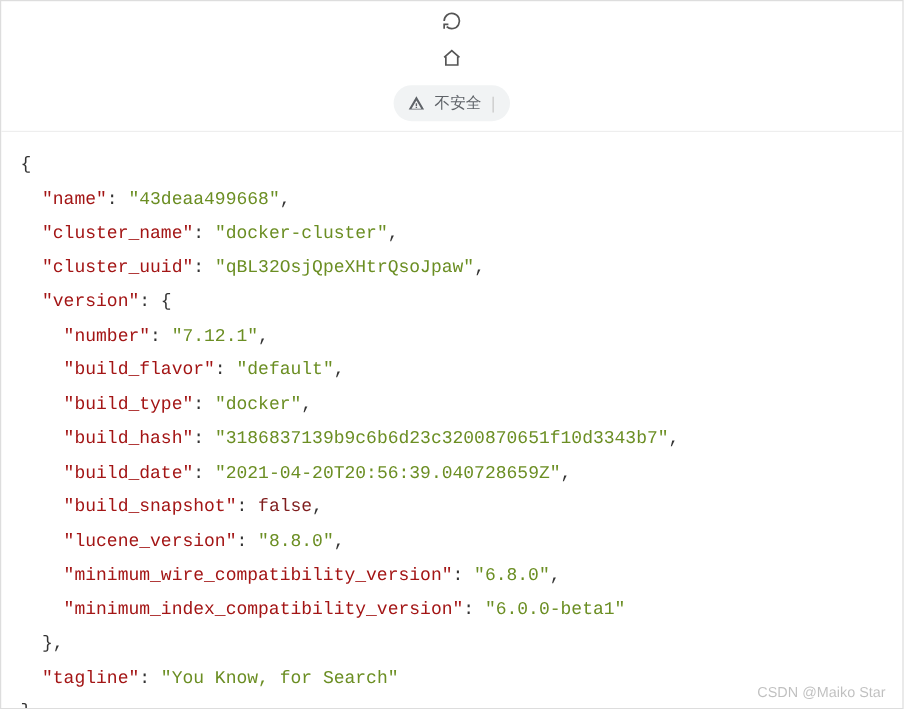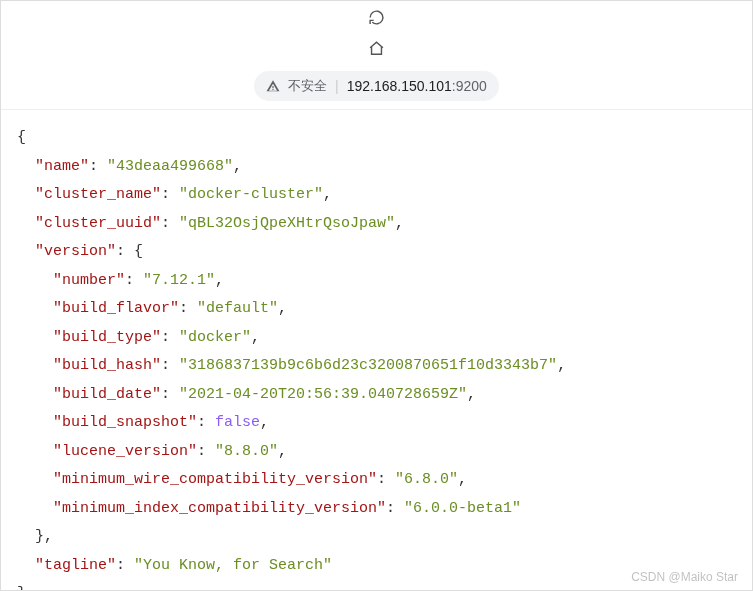--- a/index.html
+++ b/index.html
@@ -43,21 +43,21 @@
     .json-body {
       padding: 14px 16px 16px 16px;
       font-size: 15px;
       line-height: 1.9;
       color: #333;
       white-space: pre;
     }
     .p  { color: #333; }   
     .k  { color: #a31515; }
     .s  { color: #6b8e23; }
-    .b  { color: #8b5cf6; }
+    .b  { color: #7f1d1d; }
     .watermark {
       position: absolute;
       right: 14px;
       bottom: 6px;
       font-family: Arial;
       font-size: 12px;
       color: rgba(0,0,0,0.25);
     }
   </style>
 </head>
@@ -77,21 +77,20 @@
       </svg>
   </span>
   <div class="addr-wrap">
     <span class="warn-icon">
       <svg viewBox="0 0 24 24" fill="currentColor">
           <path d="M12 2L1 21h22L12 2zm0 6l7 12H5l7-12zm-1 4h2v4h-2v-4zm0 5h2v2h-2v-2z"></path>
         </svg>
     </span>
     <span class="insec-label">不安全</span>
     <span class="divider">|</span>
-    <span><span class="url-host">192.168.150.101</span><span class="url-port">:9200</span></span>
   </div>
 </div>
 
 <div class="json-body"><span class="p">{</span>
   <span class="k">"name"</span><span class="p">: </span><span class="s">"43deaa499668"</span><span class="p">,</span>
   <span class="k">"cluster_name"</span><span class="p">: </span><span class="s">"docker-cluster"</span><span class="p">,</span>
   <span class="k">"cluster_uuid"</span><span class="p">: </span><span class="s">"qBL32OsjQpeXHtrQsoJpaw"</span><span class="p">,</span>
   <span class="k">"version"</span><span class="p">: </span><span class="p">{</span>
     <span class="k">"number"</span><span class="p">: </span><span class="s">"7.12.1"</span><span class="p">,</span>
     <span class="k">"build_flavor"</span><span class="p">: </span><span class="s">"default"</span><span class="p">,</span>

